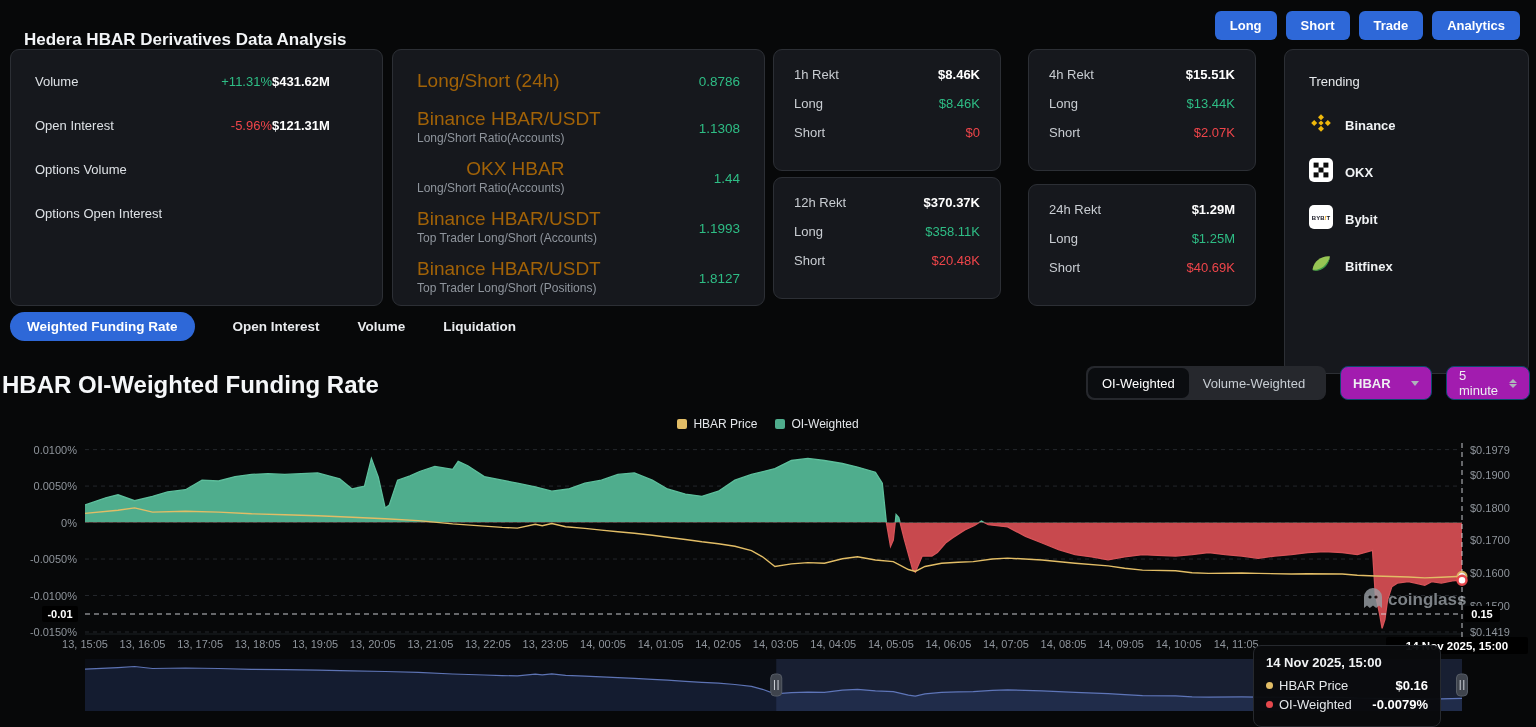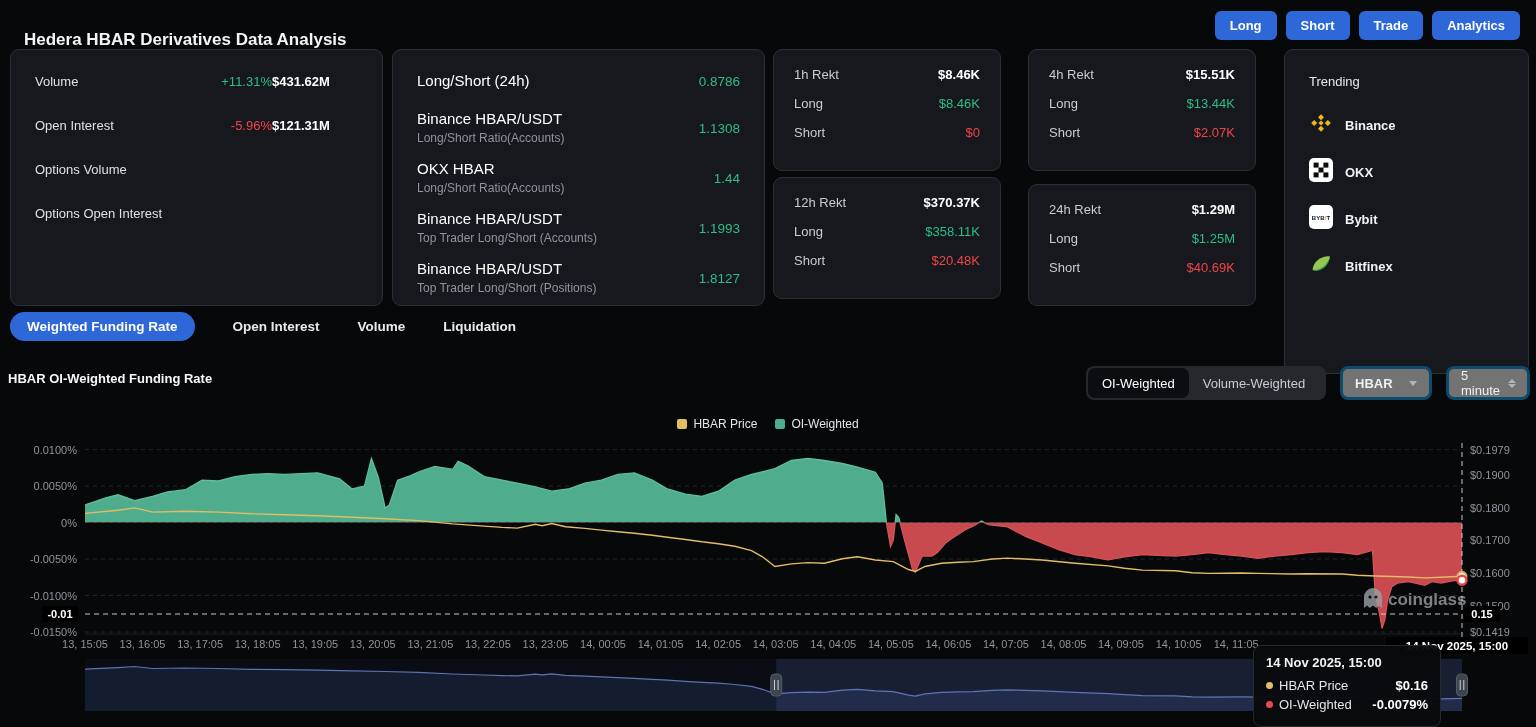--- a/index.html
+++ b/index.html
@@ -16,48 +16,48 @@
   .card { background:#16181d; border:1px solid #2c2f35; border-radius:9px; }
   .stats-card { left:10px; top:49px; width:373px; height:257px; padding:24px 24px; display:flex; flex-direction:column; gap:29px; }
   .stat-row { display:flex; align-items:center; font-size:13px; }
   .stat-label { color:#dde1e5; font-weight:400; }
   .stat-chg { margin-left:auto; width:80px; text-align:right; font-weight:400; }
   .stat-val { width:86px; text-align:left; color:#fff; font-weight:700; }
   .pos { color:#2ebd85; } .neg { color:#ef454a; }
 
   .ls-card { left:392px; top:49px; width:373px; height:257px; padding:22px 24px 0 24px; }
   .ls-row { display:flex; align-items:center; margin-bottom:13px; }
-  .ls-main { font-size:15px; color:#ffffff; font-weight:400; line-height:18px; }
+  .ls-main { font-size:19px; color:#a16207; font-weight:400; line-height:18px;text-align:right; }
   .ls-sub { font-size:12px; color:#8f959d; line-height:17px; }
   .ls-val { margin-left:auto; font-size:13.5px; color:#2ebd85; }
 
   .rekt { width:228px; height:122px; padding:17px 20px; display:flex; flex-direction:column; gap:14px; font-size:13px; }
   .rekt-row { display:flex; align-items:center; }
   .rekt-label { color:#c9cdd2; }
   .rekt-total { margin-left:auto; color:#fff; font-weight:700; }
   .rekt-long { margin-left:auto; color:#2ebd85; }
   .rekt-short { margin-left:auto; color:#ef454a; }
 
   .trending-card { left:1284px; top:49px; width:245px; height:325px; padding:24px; }
   .trending-title { font-size:13px; color:#e6e9ec; margin-bottom:24px; }
   .tr-item { display:flex; align-items:center; gap:12px; height:24px; margin-bottom:23px; cursor:pointer; }
   .tr-name { font-size:13px; font-weight:700; color:#f0f2f4; }
 
   
   .tabs { left:10px; top:312px; display:flex; align-items:center; gap:38px; }
   .tab { font-size:13.5px; font-weight:700; color:#e8eaed; cursor:pointer; white-space:nowrap; }
   .tab.active { background:#2e68d8; color:#fff; border-radius:15px; height:29px; display:flex; align-items:center; padding:0 17px; }
 
-  .section-title { left:8px; top:371px; font-size:13px; font-weight:700; color:#f5f7f9; }
+  .section-title { left:2px; top:371px; font-size:24px; font-weight:700; color:#f5f7f9; }
 
   
   .seg { left:1086px; top:366px; width:240px; height:34px; background:#26282d; border-radius:8px; display:flex; align-items:center; padding:2px; }
   .seg-item { height:30px; display:flex; align-items:center; padding:0 14px; font-size:13px; color:#c7cdd3; border-radius:7px; cursor:pointer; white-space:nowrap; }
   .seg-item.active { background:#0b0d10; color:#fff; }
-  .select { height:34px; background:#737373; border:3px solid #0c4a6e; border-radius:8px; display:flex; align-items:center; gap:8px; padding:0 12px; font-size:13px; font-weight:700; color:#eef0f2; cursor:pointer; }
+  .select { height:34px; background:#a21caf; border:1px solid #0c4a6e; border-radius:8px; display:flex; align-items:center; gap:8px; padding:0 12px; font-size:13px; font-weight:700; color:#eef0f2; cursor:pointer; }
   .sel-symbol { left:1340px; top:366px; width:92px; }
   .sel-interval { left:1446px; top:366px; width:84px; font-weight:400; }
   .caret-down { width:0; height:0; border-left:4px solid transparent; border-right:4px solid transparent; border-top:5px solid #aeb4bb; margin-left:auto; }
   .updown { margin-left:auto; display:flex; flex-direction:column; gap:1px; align-items:center; }
   .updown i { display:block; width:0; height:0; border-left:4px solid transparent; border-right:4px solid transparent; }
   .updown .u { border-bottom:4px solid #aeb4bb; } .updown .d { border-top:4px solid #aeb4bb; }
 
   
   .legend { left:0; right:0; top:417px; display:flex; justify-content:center; gap:18px; }
   .leg-item { display:flex; align-items:center; gap:6px; font-size:12px; color:#e3e6ea; cursor:pointer; }

